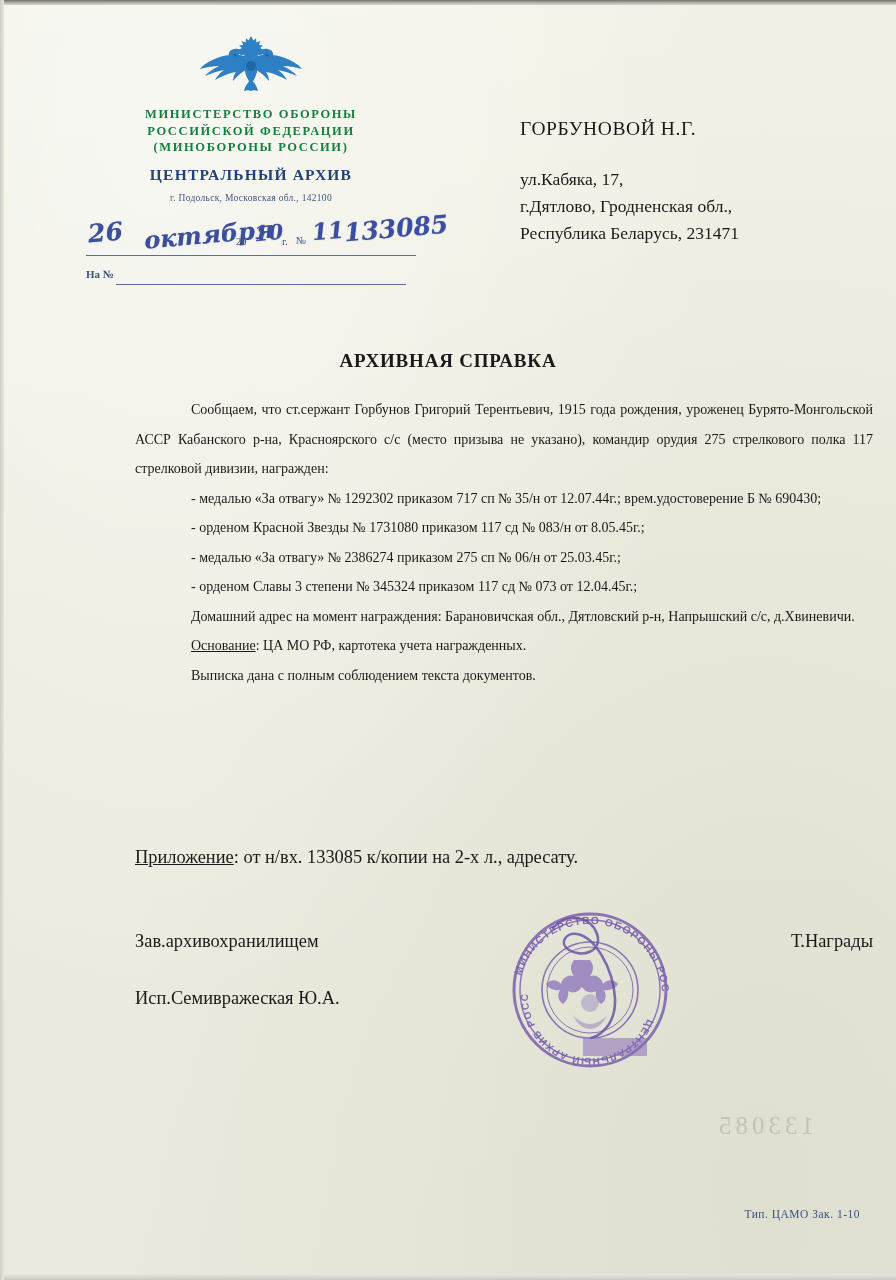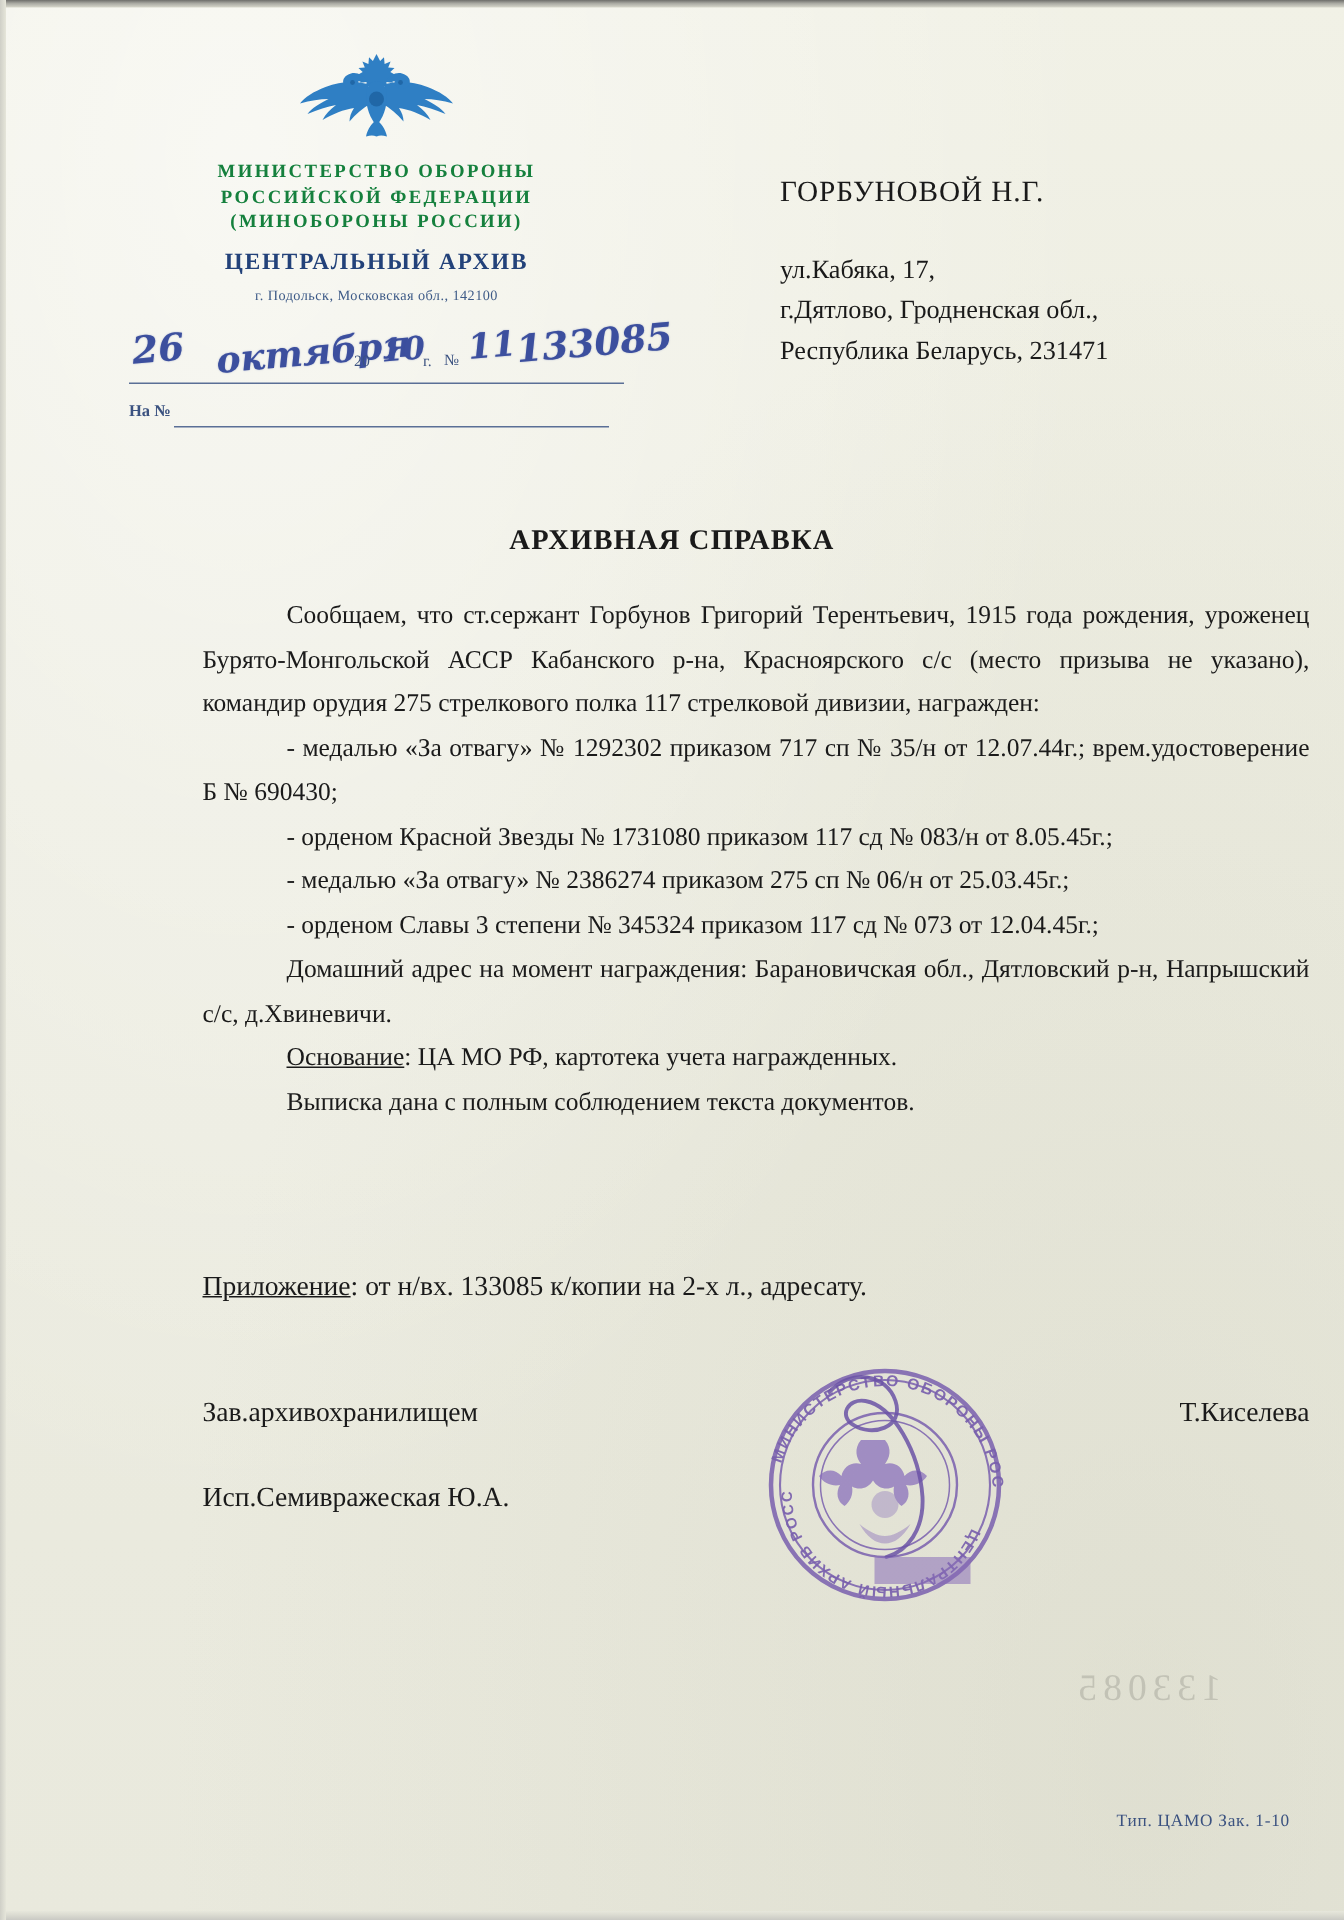--- a/index.html
+++ b/index.html
@@ -174,21 +174,21 @@
     text-align: center;
     font-weight: bold;
     font-size: 19px;
     letter-spacing: 0.8px;
   }
   .body {
     position: absolute;
     left: 135px;
     top: 395px;
     width: 738px;
-    font-size: 17px;
+    font-size: 14px;
     line-height: 29.5px;
     text-align: justify;
     text-justify: inter-word;
   }
   .body p {
     margin: 0;
     text-indent: 56px;
   }
   .u { text-decoration: underline; }
 
@@ -331,21 +331,21 @@
     <p><span class="u">Основание</span><span>: ЦА МО РФ, картотека учета награжденных.</span></p>
     <p>Выписка дана с полным соблюдением текста документов.</p>
   </div>
 
   <div class="attachment">
     <span class="u">Приложение</span><span>: от н/вх. 133085 к/копии на 2-х л., адресату.</span>
   </div>
 
   <div class="sig-row">
     <span>Зав.архивохранилищем</span>
-    <span>Т.Киселева</span>
+    <span>Т.Награды</span>
   </div>
   <div class="executor">Исп.Семивражеская Ю.А.</div>
 
   <svg class="stamp" viewBox="0 0 190 180">
     <defs>
       <path id="arcOuter" d="M 95 98 m -72 0 a 72 72 0 1 1 144 0"></path>
       <path id="arcInner" d="M 95 98 m 62 0 a 62 62 0 1 1 -124 0"></path>
     </defs>
     <g stroke="#7256ab" fill="none" opacity="0.9">
       <circle cx="95" cy="92" r="76" stroke-width="3"></circle>

